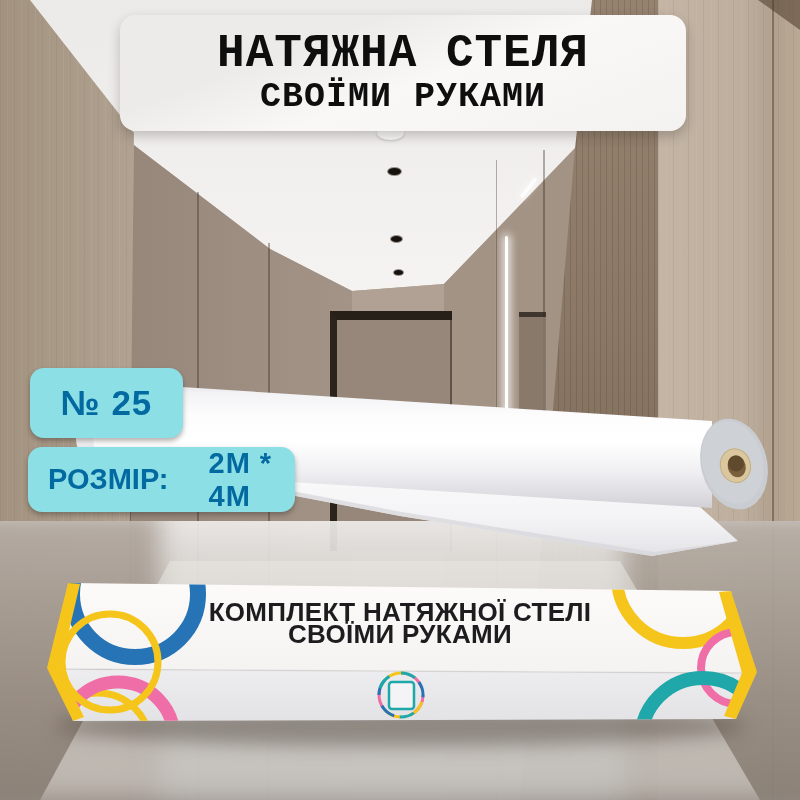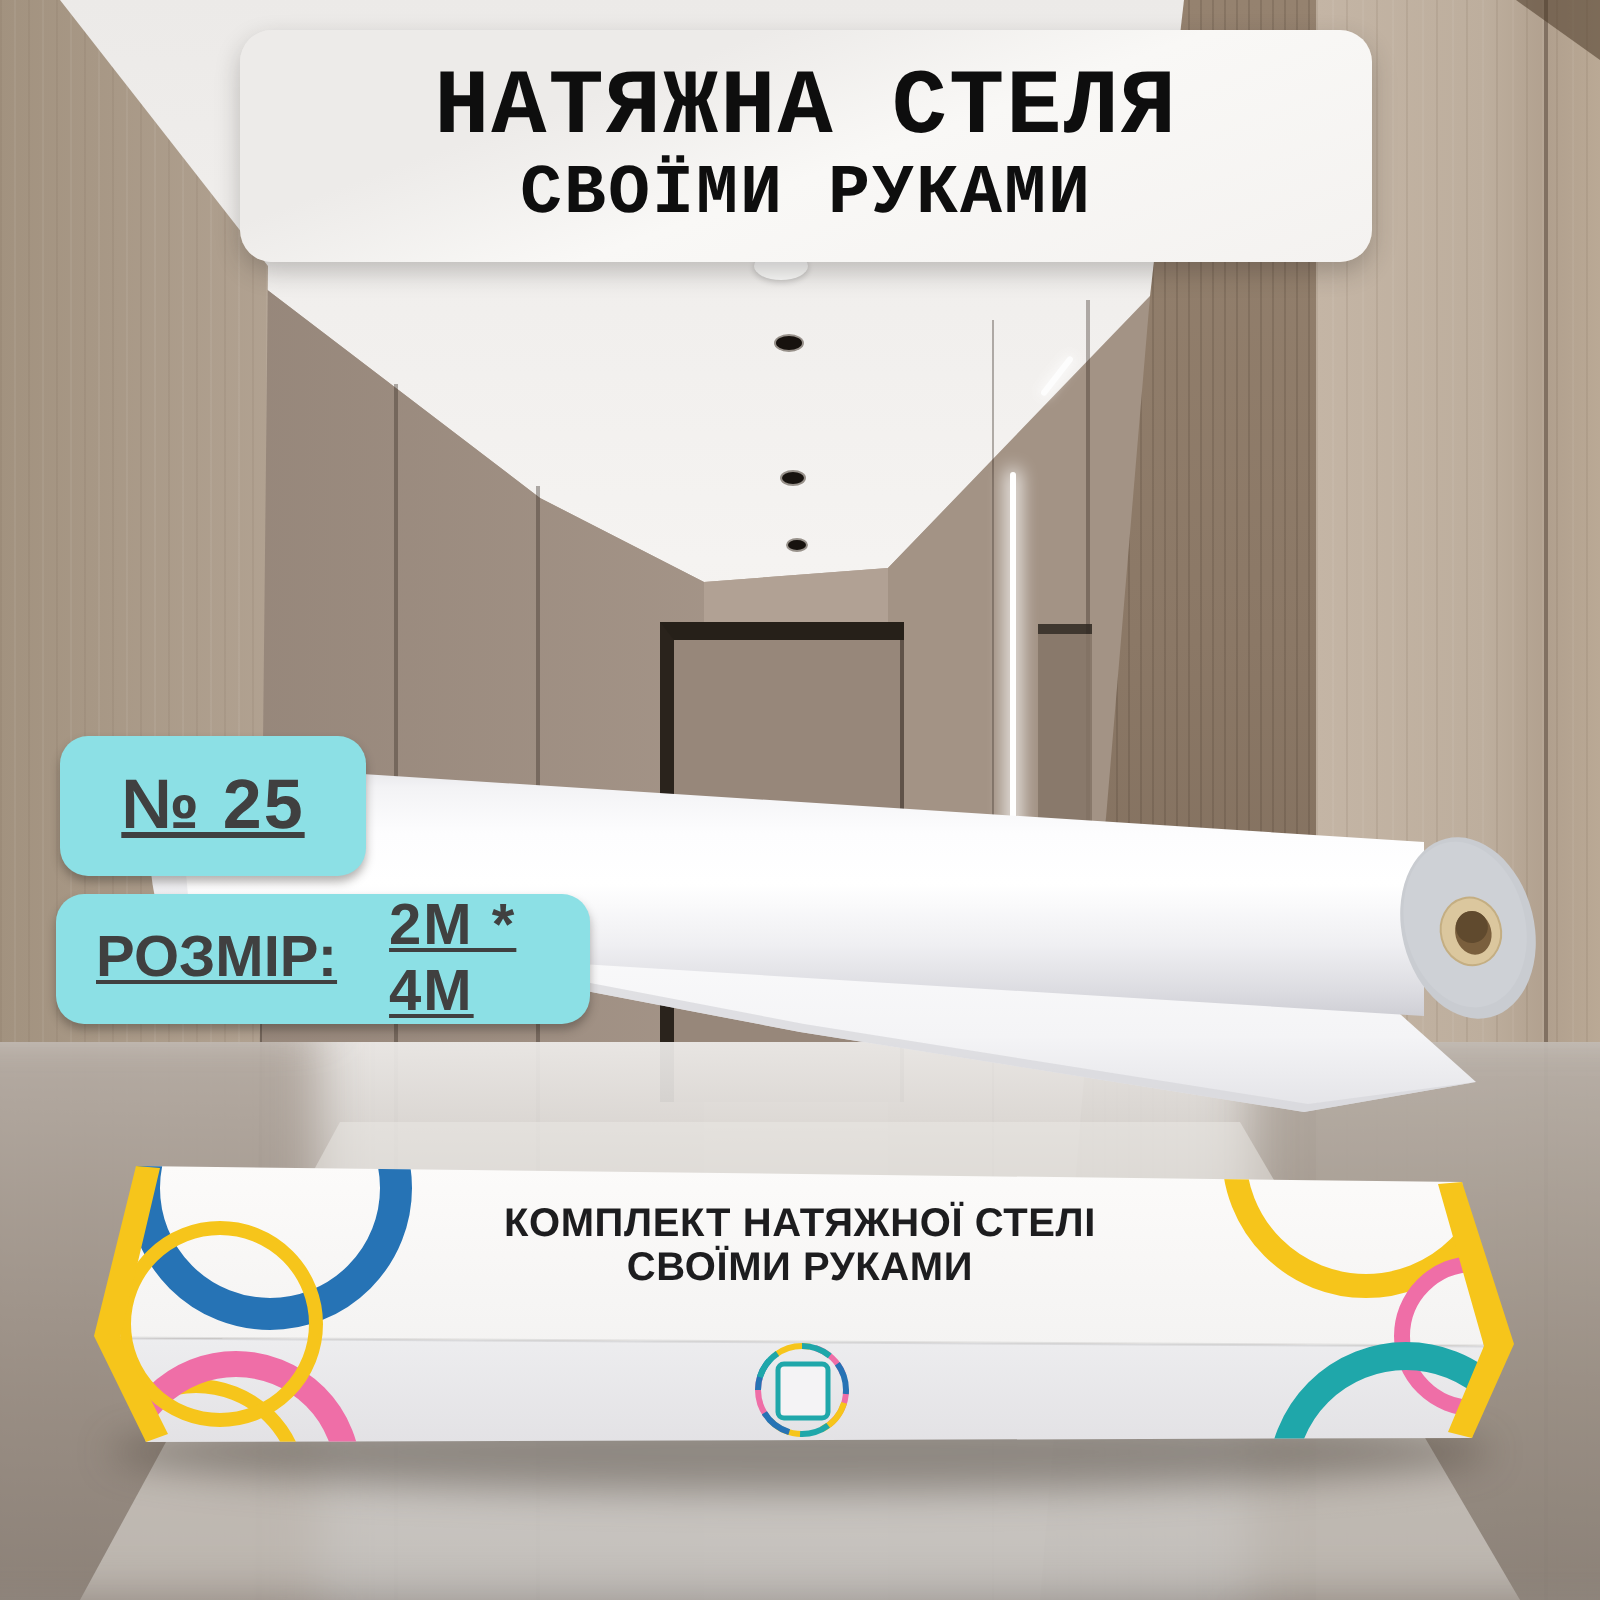--- a/index.html
+++ b/index.html
@@ -87,34 +87,34 @@
   }
   .frost .blob{position:absolute;filter:blur(12px);}
   .blob-left{left:-30px;top:-10px;width:190px;height:300px;background:rgba(128,112,97,.5);}
   .blob-right{left:625px;top:-10px;width:215px;height:300px;background:rgba(122,107,92,.45);}
   .blob-floor{left:0;top:0;width:800px;height:279px;
     clip-path:polygon(170px 40px,620px 40px,760px 279px,40px 279px);
     background:rgba(236,233,230,.5);}
   
   .roll-svg{left:0;top:330px;width:800px;height:240px;}
   
-  .badge{background:#8CE0E5;border-radius:14px;color:#404040;
-    box-shadow:0 3px 5px rgba(40,35,30,.35);display:flex;align-items:center;text-decoration:underline;}
+  .badge{background:#8CE0E5;border-radius:14px;color:#0369a1;
+    box-shadow:0 3px 5px rgba(40,35,30,.35);display:flex;align-items:center;}
   .badge-number{left:30px;top:368px;width:153px;height:70px;justify-content:center;
     font-size:35px;font-weight:bold;letter-spacing:1px;}
   .badge-size{left:28px;top:447px;width:267px;height:65px;font-size:29px;font-weight:bold;}
   .badge-size .lbl{margin-left:20px;}
-  .badge-size .val{margin-left:26px;letter-spacing:1px;}
+  .badge-size .val{margin-left:40px;letter-spacing:1px;}
   
   .box-shadow-blob{left:55px;top:706px;width:690px;height:40px;border-radius:50%;
     background:rgba(68,60,52,.45);filter:blur(9px);}
   .box-svg{left:0;top:560px;width:800px;height:180px;}
   .box-text{
     left:120px;top:601px;width:560px;text-align:center;color:#1d1d1f;
-    font-weight:bold;font-size:20px;line-height:22px;letter-spacing:.3px;
+    font-weight:bold;font-size:26px;line-height:22px;letter-spacing:.3px;
   }
   
   .banner{
     left:120px;top:15px;width:566px;height:116px;border-radius:16px;
     background:linear-gradient(160deg,#edebe9 30%,#f9f8f6 55%,#f4f2f0 100%);
     box-shadow:0 5px 12px rgba(40,35,30,.25);
     display:flex;flex-direction:column;align-items:center;justify-content:center;
     color:#0e0e0e;
     font-family:Liberation Mono, monospace;
   }

